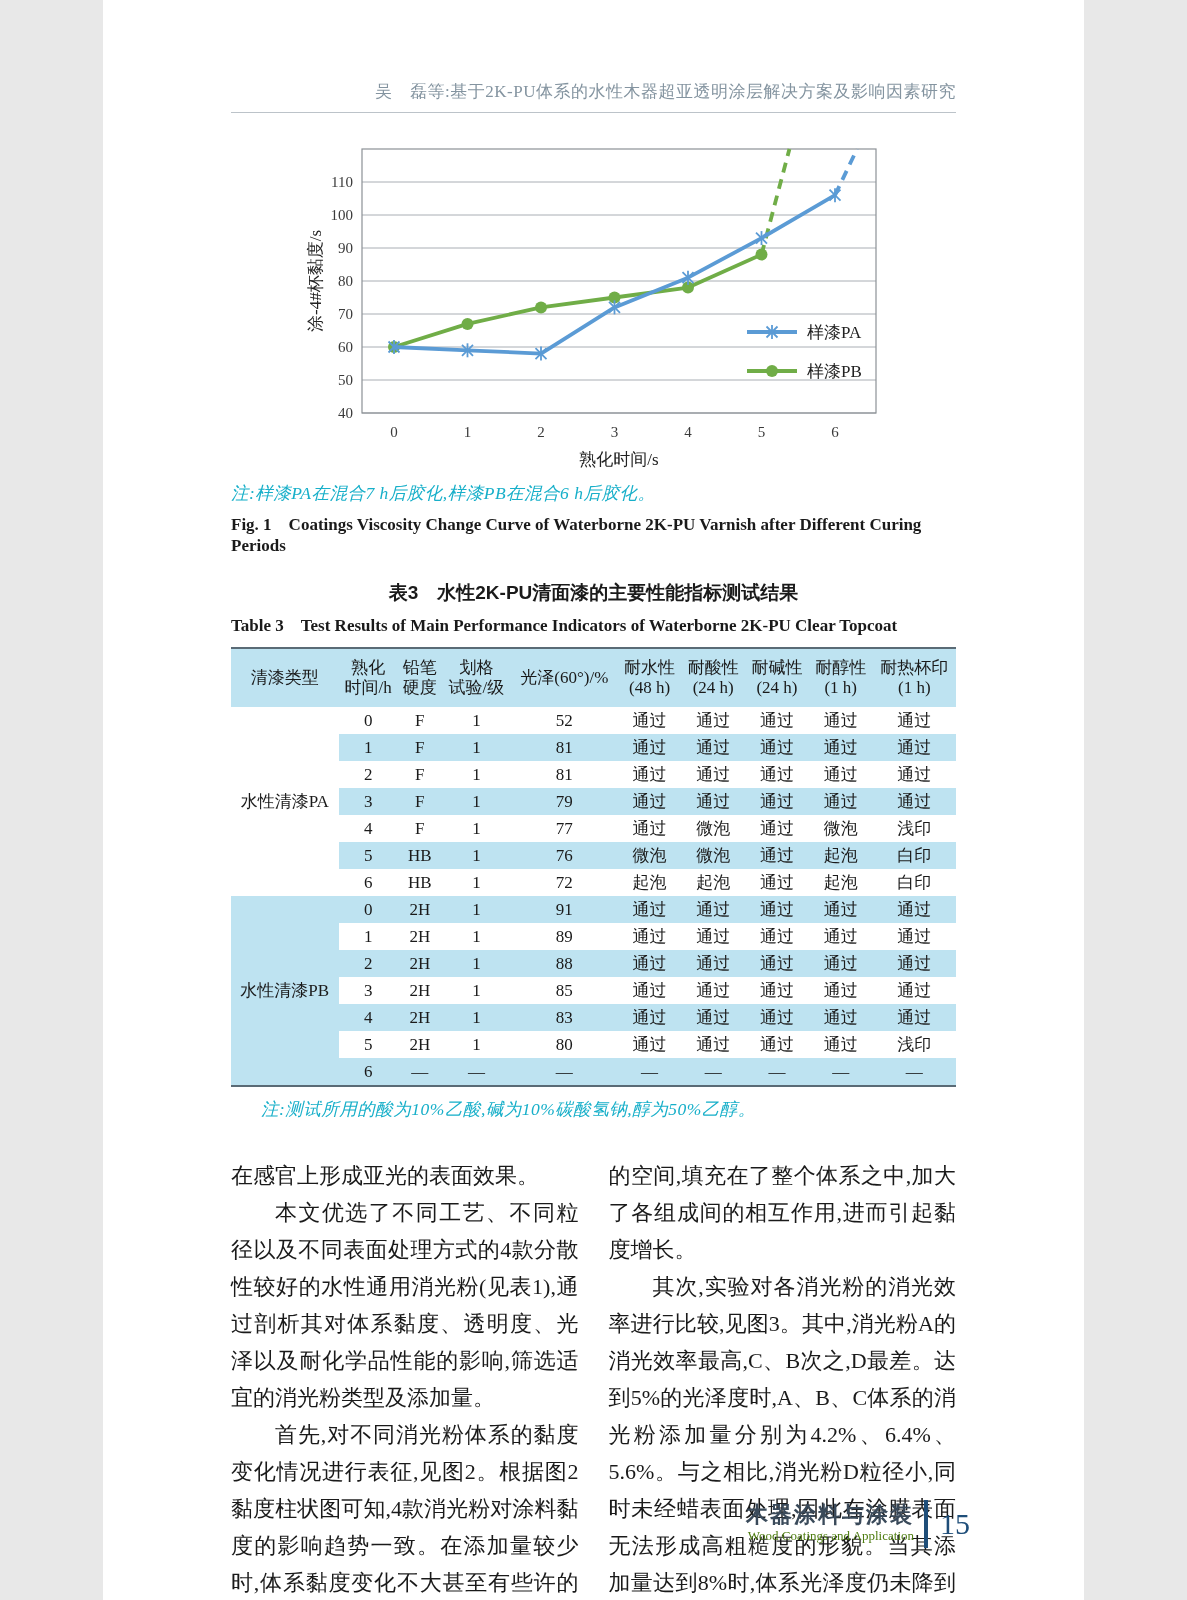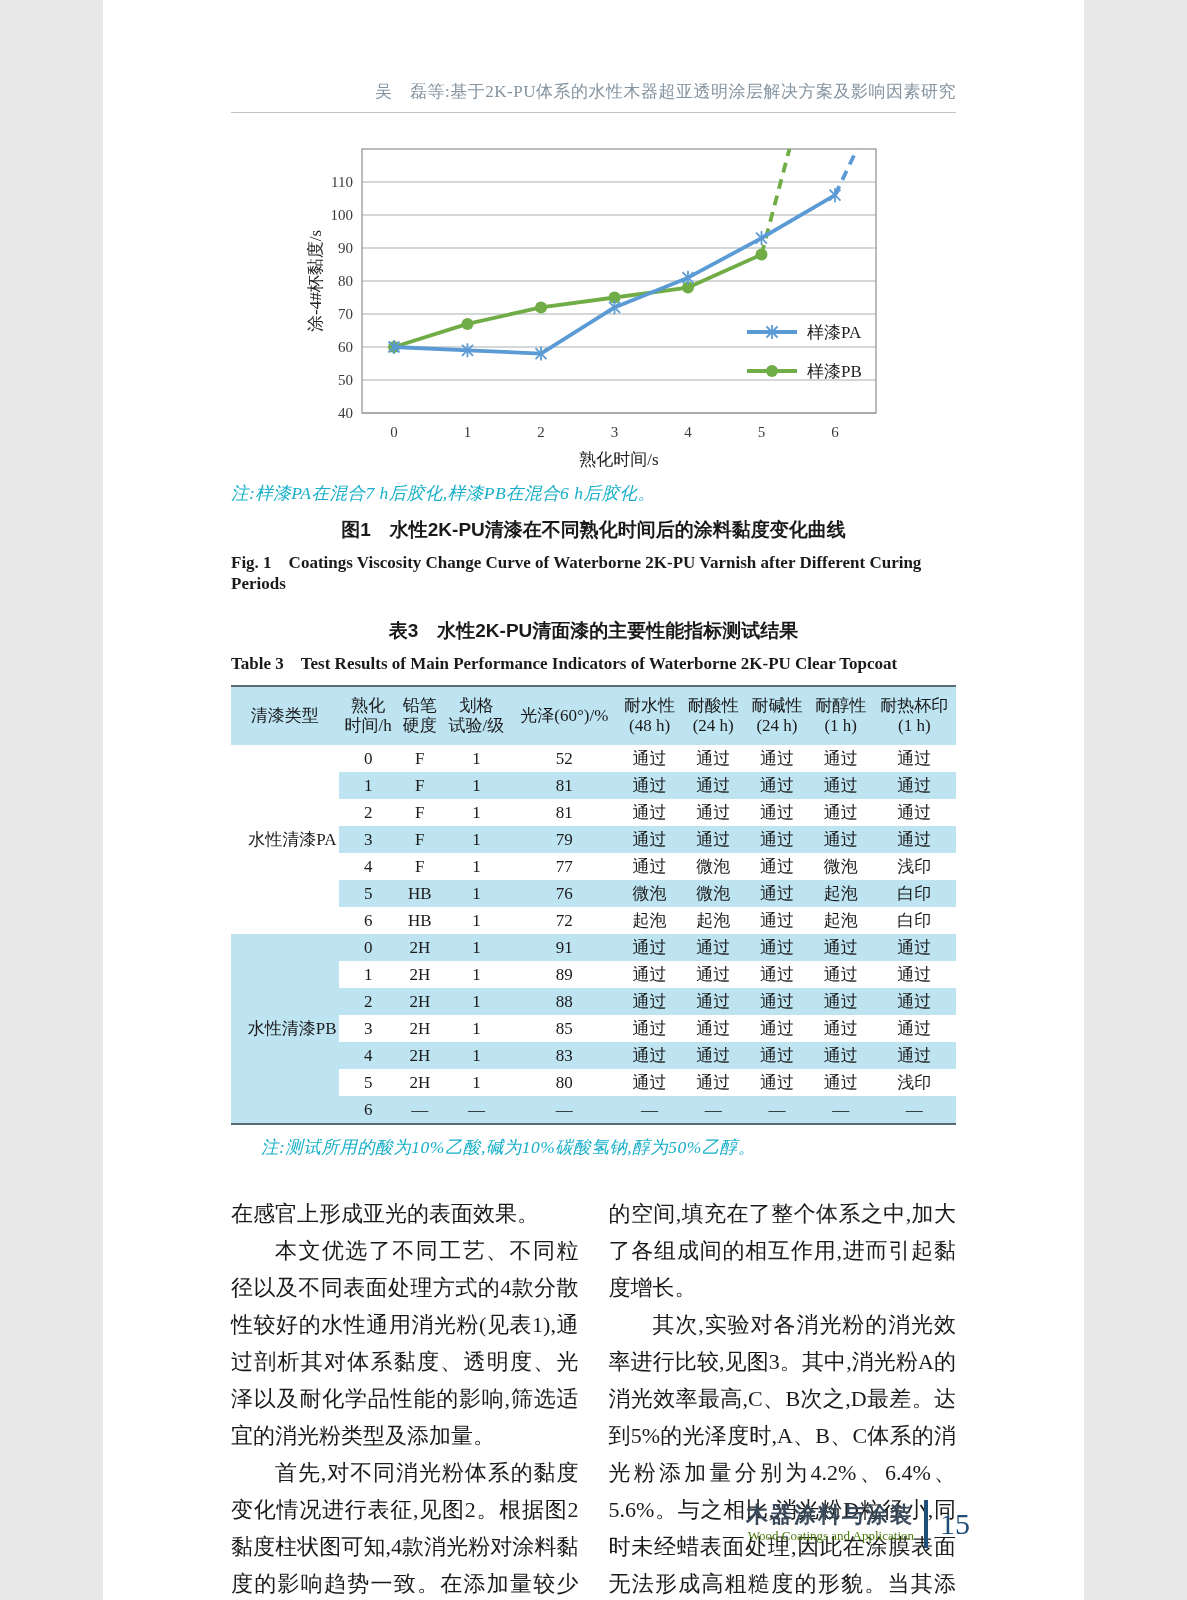--- a/index.html
+++ b/index.html
@@ -61,21 +61,21 @@
   table.perf th{
     background:#bee3f1;
     font-weight:normal;
     height:54px;
     white-space:pre-line;
     line-height:1.2;
     padding:2px 2px;
   }
   table.perf td{height:27px;padding:0 2px;}
   table.perf tr.blue td{background:#bee3f1;}
-  table.perf td.glabel{vertical-align:middle;text-align:right;}
+  table.perf td.glabel{vertical-align:middle;}
   table.perf td.glabel-white{background:#ffffff !important;}
   table.perf td.glabel-blue{background:#bee3f1 !important;}
   .table-note{
     font-size:17.5px;
     font-style:italic;
     color:#17afc9;
     margin-top:10px;
     padding-left:30px;
     letter-spacing:.5px;
   }
@@ -188,21 +188,20 @@
             <line x1="468" y1="186" x2="468" y2="200" stroke="#5B9BD5" stroke-width="1.8"></line>
             <line x1="462.5" y1="187.5" x2="473.5" y2="198.5" stroke="#5B9BD5" stroke-width="1.8"></line>
             <line x1="462.5" y1="198.5" x2="473.5" y2="187.5" stroke="#5B9BD5" stroke-width="1.8"></line>
             <text x="503" y="199" font-size="17" fill="#222">样漆PA</text>
             <line x1="443" y1="232" x2="493" y2="232" stroke="#70AD47" stroke-width="4"></line>
             <circle cx="468" cy="232" r="6" fill="#70AD47"></circle>
             <text x="503" y="238" font-size="17" fill="#222">样漆PB</text>
           </svg>
       </div>
       <div class="fig-note">注:样漆PA在混合7 h后胶化,样漆PB在混合6 h后胶化。</div>
-      <div class="caption-cn">图1　水性2K-PU清漆在不同熟化时间后的涂料黏度变化曲线</div>
       <div class="caption-en">Fig. 1　Coatings Viscosity Change Curve of Waterborne 2K-PU Varnish after Different Curing Periods</div>
     </div>
 
     <div class="table-block">
       <div class="caption-cn">表3　水性2K-PU清面漆的主要性能指标测试结果</div>
       <div class="caption-en">Table 3　Test Results of Main Performance Indicators of Waterborne 2K-PU Clear Topcoat</div>
       <table class="perf">
         <thead>
             <tr id="table-head-row">
               <th>清漆类型</th>

